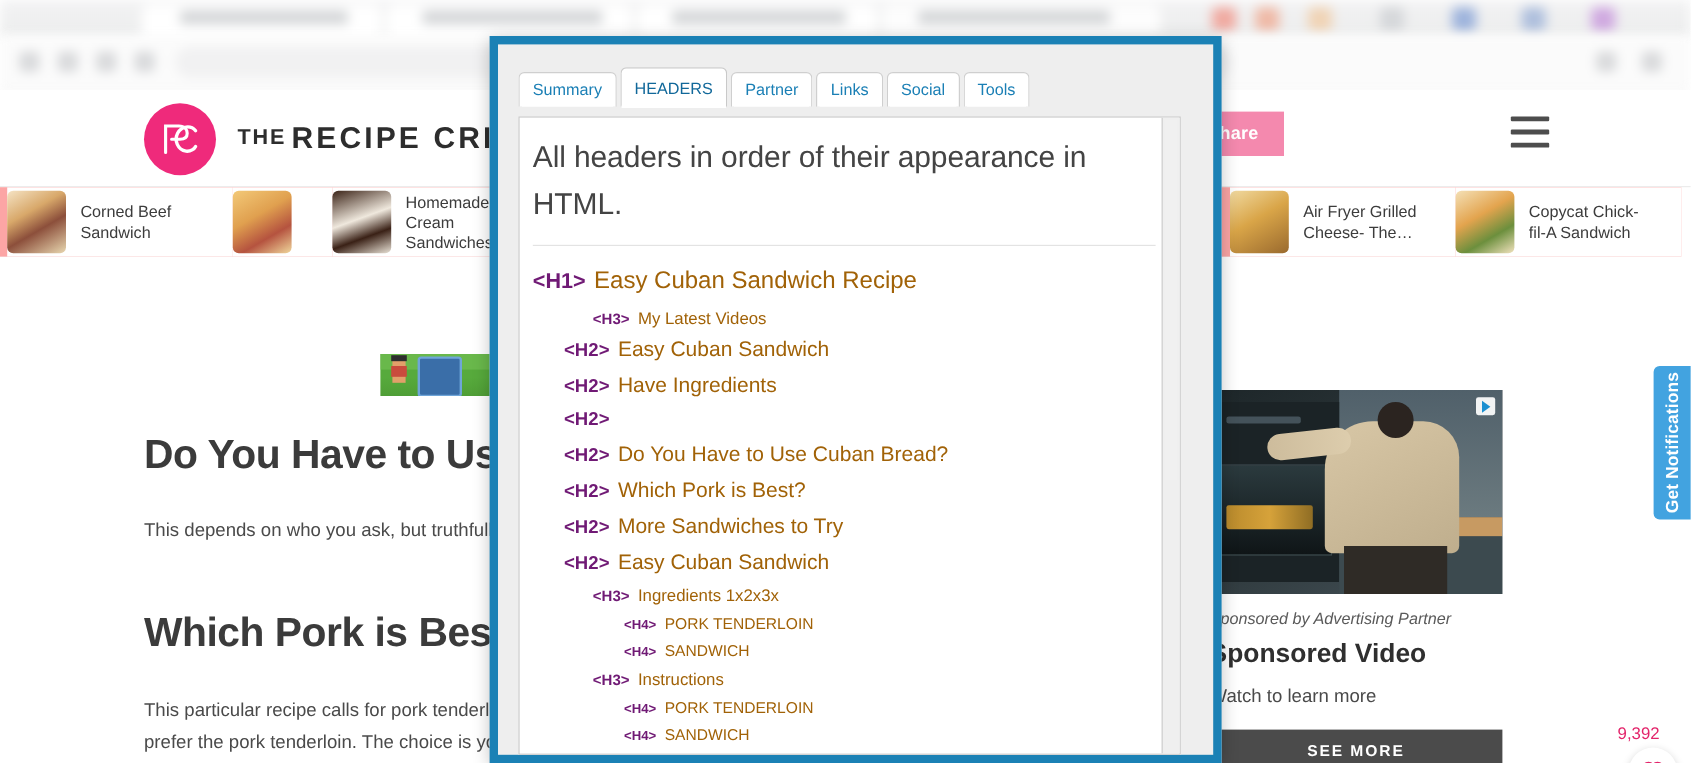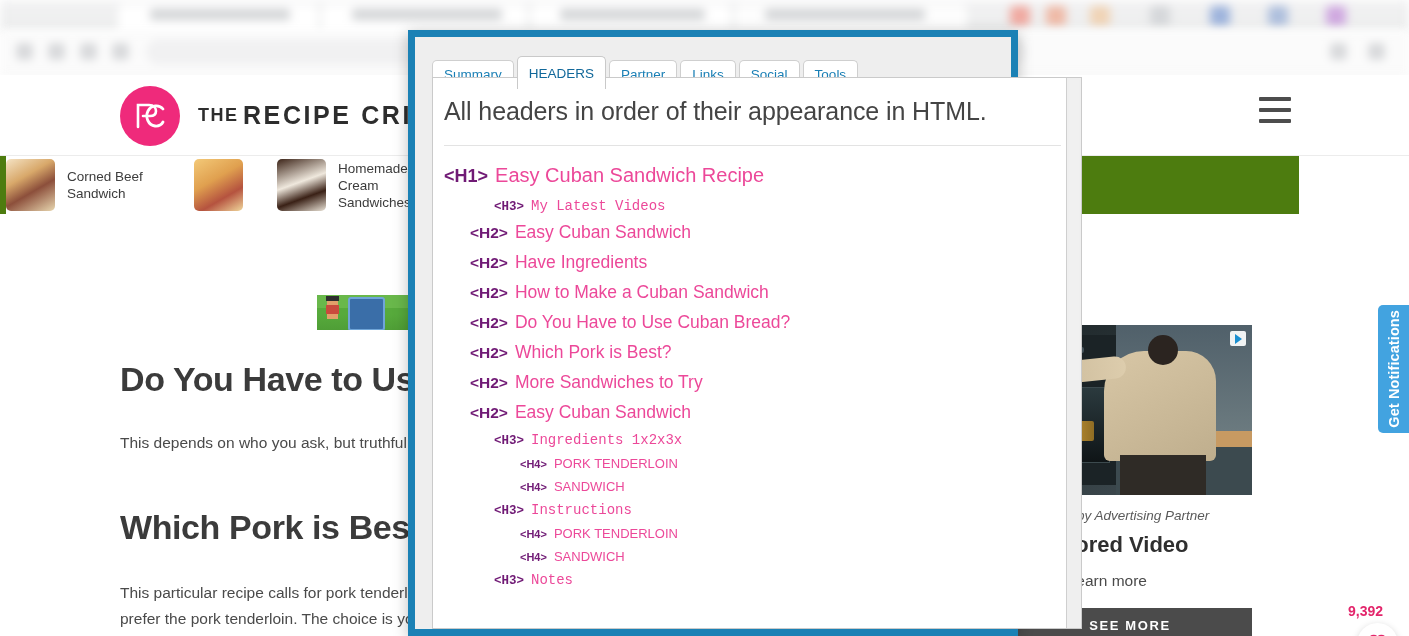--- a/index.html
+++ b/index.html
@@ -121,22 +121,22 @@
     display: flex; flex-direction: column; justify-content: space-between;
     cursor: pointer;
   }
   #hamburger-menu span {
     display: block; height: 4px; background: #4d4d4d; border-radius: 1px;
   }
 
   
   #recipe-carousel {
     position: absolute;
-    left: 0; top: 81px; width: 1299px; height: 58px;
-    background: #4d7c0f;
+    left: 0; top: 81px; width: 1401px; height: 58px;
+    background: #fca5a5;
     border-bottom: 1px solid #ececec;
     display: flex; align-items: center;
     overflow: hidden;
   }
   .carousel-card {
     display: flex; align-items: center;
     height: 58px;
     flex: 0 0 auto;
     background: #fff;
     padding-right: 22px;
@@ -300,21 +300,21 @@
     writing-mode: vertical-rl;
     transform: rotate(180deg);
     font-size: 14.5px; font-weight: 700; white-space: nowrap;
     letter-spacing: .1px;
   }
 
   
   #like-count {
     position: absolute;
     left: 1348px; top: 528px;
-    font-size: 14px; font-weight: 700; color: #e3256b;
+    font-size: 14px; font-weight: 400; color: #e3256b;
     white-space: nowrap;
   }
   #like-button {
     position: absolute;
     left: 1357px; top: 548px;
     width: 41px; height: 41px;
     border-radius: 50%;
     background: #ffffff;
     box-shadow: 0 2px 7px rgba(0,0,0,.18);
     display:flex; align-items:center; justify-content:center;
@@ -359,22 +359,22 @@
     z-index: 3;
   }
   .seo-tab.active::after {
     content: "";
     position: absolute;
     left: 0; right: 0; bottom: -1px; height: 2px;
     background: #ffffff;
   }
   #seo-content {
     position: absolute;
-    left: 17px; top: 40px;
-    width: 650px; bottom: 0;
+    left: 17px; top: 60px;
+    width: 552px; bottom: 0;
     background: #ffffff;
     border: 1px solid #cacaca;
     box-sizing: border-box;
     overflow: hidden;
   }
   #seo-scroll {
     position: absolute;
     left: 0; top: 0; right: 0; bottom: 0;
     padding: 14px 20px 0 11px;
     box-sizing: border-box;
@@ -397,26 +397,26 @@
     margin-bottom: 8px;
     white-space: nowrap;
   }
   .header-tag {
     font-weight: 700;
     color: #701a75;
     margin-right: 7px;
     flex: 0 0 auto;
   }
   .header-text {
-    color: #ec4899;
+    color: #a16207;
     flex: 0 0 auto;
   }
   .lvl-h1 { margin-left: 0px; }
   .lvl-h2 { margin-left: 26px; }
-  .lvl-h3 { margin-left: 50px; font-family: Liberation Mono, monospace; }
+  .lvl-h3 { margin-left: 50px; }
   .lvl-h4 { margin-left: 76px; }
   .lvl-h1 .header-tag { font-size: 18px; }
   .lvl-h1 .header-text { font-size: 20px; }
   .lvl-h2 .header-tag { font-size: 15.5px; }
   .lvl-h2 .header-text { font-size: 17.5px; }
   .lvl-h3 .header-tag { font-size: 12.5px; }
   .lvl-h3 .header-text { font-size: 14px; }
   .lvl-h4 .header-tag { font-size: 11px; }
   .lvl-h4 .header-text { font-size: 13px; }
   .lvl-h1 { margin-bottom: 11px; }
@@ -496,20 +496,24 @@
       <div class="carousel-thumb" style="background:linear-gradient(150deg,#f5e3c4 0%,#d8a86a 35%,#8c4f3b 60%,#e8d7b0 100%);"></div>
       <div class="carousel-label">Corned Beef Sandwich</div>
     </div>
     <div class="carousel-card">
       <div class="carousel-thumb" style="background:linear-gradient(150deg,#f3c978 0%,#e0a04f 40%,#b5533f 70%,#f0d79c 100%);"></div>
     </div>
     <div class="carousel-card">
       <div class="carousel-thumb" style="background:linear-gradient(160deg,#3c2418 0%,#efe8dd 45%,#3a2116 70%,#e9e2d6 100%);"></div>
       <div class="carousel-label">Homemade Ice Cream Sandwiches</div>
     </div>
+    <div class="carousel-card" style="margin-left:560px;">
+      <div class="carousel-thumb" style="background:linear-gradient(150deg,#f0d9a0 0%,#d9a548 45%,#9a6a2e 100%);"></div>
+      <div class="carousel-label">Air Fryer Grilled Cheese- The…</div>
+    </div>
     <div class="carousel-card">
       <div class="carousel-thumb" style="background:linear-gradient(150deg,#f4e0b6 0%,#e3a44e 40%,#6c8f3d 70%,#f1e2bd 100%);"></div>
       <div class="carousel-label">Copycat Chick-fil-A Sandwich</div>
     </div>
 
   </div>
 
   <div id="article">
     <h2 class="article-h2" id="article-h2-bread">Do You Have to Use Cuban Bread?</h2>
     <p class="article-p" id="article-p-bread">This depends on who you ask, but truthfully it doesn’t matter. If the bread is too hard it won’t press easily.</p>
@@ -589,21 +593,20 @@
           <div class="header-row lvl-h2">
             <span class="header-tag">&lt;H2&gt;</span>
             <span class="header-text">Easy Cuban Sandwich</span>
           </div>
           <div class="header-row lvl-h2">
             <span class="header-tag">&lt;H2&gt;</span>
             <span class="header-text">Have Ingredients</span>
           </div>
           <div class="header-row lvl-h2">
             <span class="header-tag">&lt;H2&gt;</span>
-            <span class="header-text">How to Make a Cuban Sandwich</span>
           </div>
           <div class="header-row lvl-h2">
             <span class="header-tag">&lt;H2&gt;</span>
             <span class="header-text">Do You Have to Use Cuban Bread?</span>
           </div>
           <div class="header-row lvl-h2">
             <span class="header-tag">&lt;H2&gt;</span>
             <span class="header-text">Which Pork is Best?</span>
           </div>
           <div class="header-row lvl-h2">

